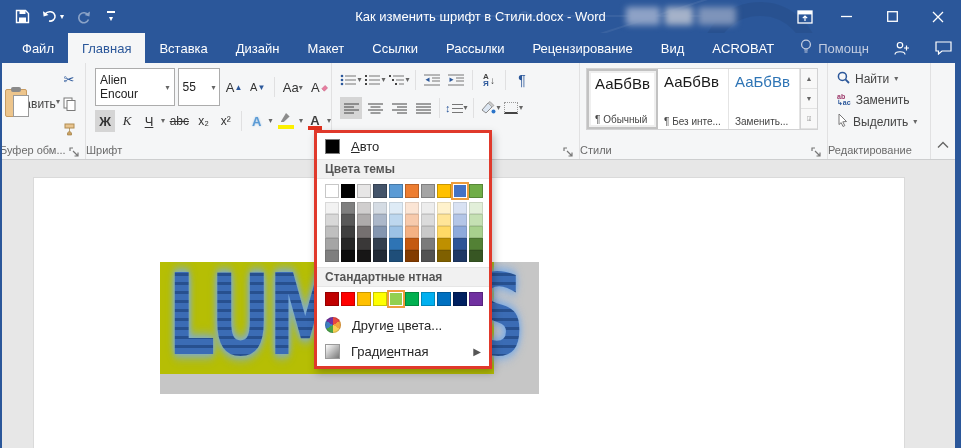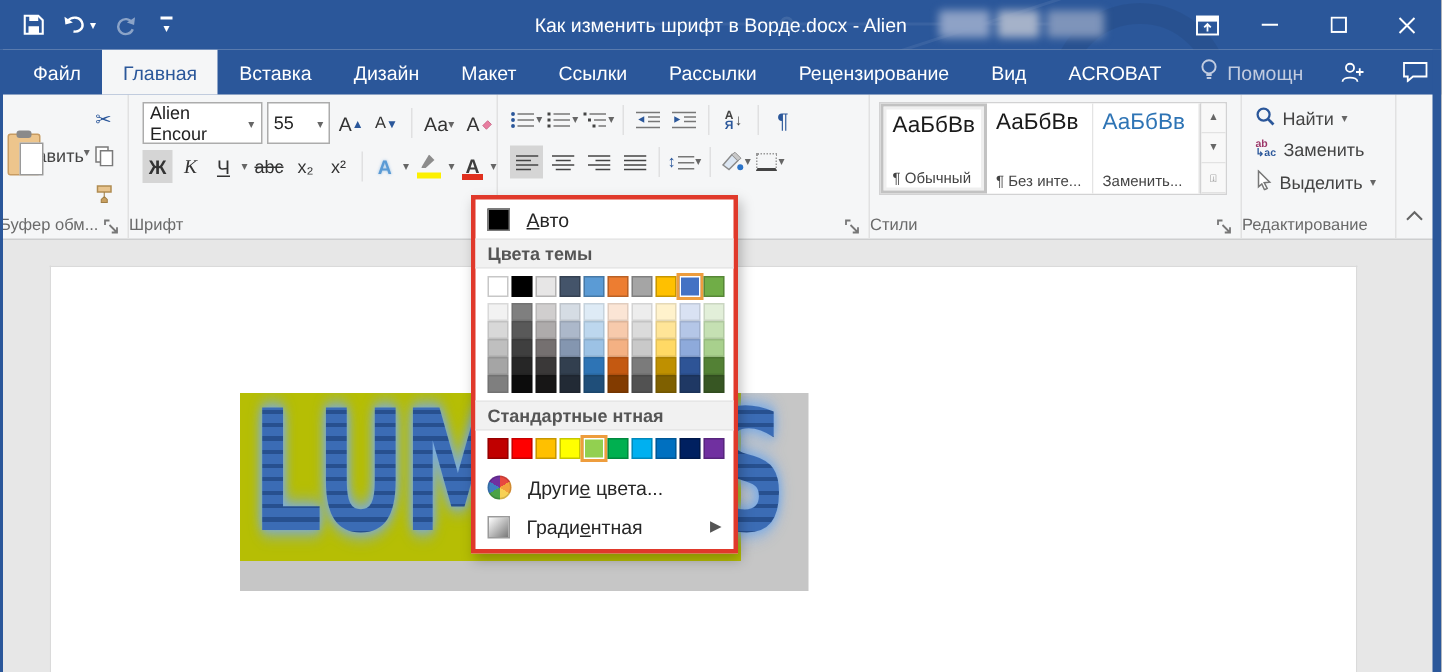--- a/index.html
+++ b/index.html
@@ -47,21 +47,21 @@
   .pastebtn{position:absolute;left:5px;top:5px;width:50px;height:68px;display:flex;flex-direction:row;align-items:center;cursor:pointer;}
   .clipicon{position:relative;width:26px;height:32px;margin-top:2px;}
   .clipboard{position:absolute;left:0;top:2px;width:22px;height:28px;background:#EDC58C;border:1px solid #C89B61;border-radius:2px;}
   .clipclip{position:absolute;left:6px;top:0;width:10px;height:5px;background:#8A8A8A;border-radius:2px;}
   .clippage{position:absolute;left:8px;top:8px;width:16px;height:22px;background:#fff;border:1px solid #9A9A9A;}
   .pastelbl{font-size:12px;margin-top:4px;color:#444;}
   .clipside{position:absolute;left:58px;top:6px;display:flex;flex-direction:column;gap:5px;}
   .sidebtn{width:22px;height:20px;display:flex;align-items:center;justify-content:center;cursor:pointer;}
   .g-font{width:246px;}
   .fontrow1{display:flex;align-items:center;gap:3px;padding:5px 0 0 9px;}
-  .combo{display:flex;align-items:center;justify-content:space-between;height:28px;background:#fff;border:1px solid #ACACAC;font-size:12px;padding:0 4px;cursor:pointer;color:#222;}
+  .combo{display:flex;align-items:center;justify-content:space-between;height:38px;background:#fff;border:1px solid #ACACAC;font-size:12px;padding:0 4px;cursor:pointer;color:#222;}
   .combo .arr{font-size:8px;color:#666;margin-left:3px;}
   .fontname{width:86px;}
   .fontsize{width:46px;}
   .rbtn{height:22px;min-width:20px;display:flex;align-items:center;justify-content:center;font-size:13px;cursor:pointer;padding:0 3px;color:#333;position:relative;}
   .rbtn.pressed{background:#D5D5D5;}
   .fontrow2{display:flex;align-items:center;gap:2px;padding:4px 0 0 9px;}
   .vsep{width:1px;height:20px;background:#E0E0E1;margin:0 3px;}
   .bold-zh{font-weight:bold;}
   .ital{font-style:italic;font-family:"Liberation Serif",serif;}
   .undl{text-decoration:underline;}
@@ -164,21 +164,21 @@
         <svg width="15" height="14" viewBox="0 0 15 14">
             <path d="M12 5 A5 5 0 1 0 12.5 9.5" fill="none" stroke="#fff" stroke-width="1.6"></path>
             <path d="M14 1.5 L13.4 6.6 L8.6 5 Z" fill="#fff"></path>
           </svg>
       </span>
       <span class="qat-custom">
           <span class="bar"></span>
           <span class="tinyarrow">▾</span>
         </span>
     </div>
-    <div class="titletext">Как изменить шрифт в Ворде.docx - Alien</div>
+    <div class="titletext">Как изменить шрифт в Стили.docx - Word</div>
     <div class="userblur">
         <div class="b1"></div>
         <div class="b2"></div>
         <div class="b3"></div>
       </div>
     <div class="winbtns">
       <span class="winbtn" style="width:36px">
         <svg width="16" height="14" viewBox="0 0 16 14">
             <rect x="1" y="1" width="14" height="12" fill="none" stroke="#fff" stroke-width="1.3"></rect>
             <rect x="1" y="1" width="14" height="3.4" fill="#fff"></rect>

